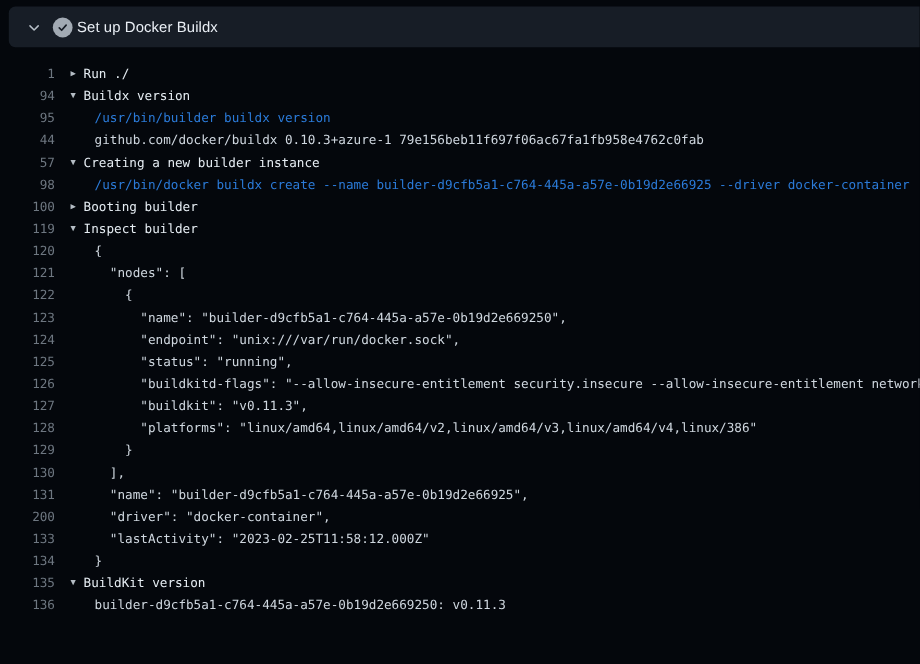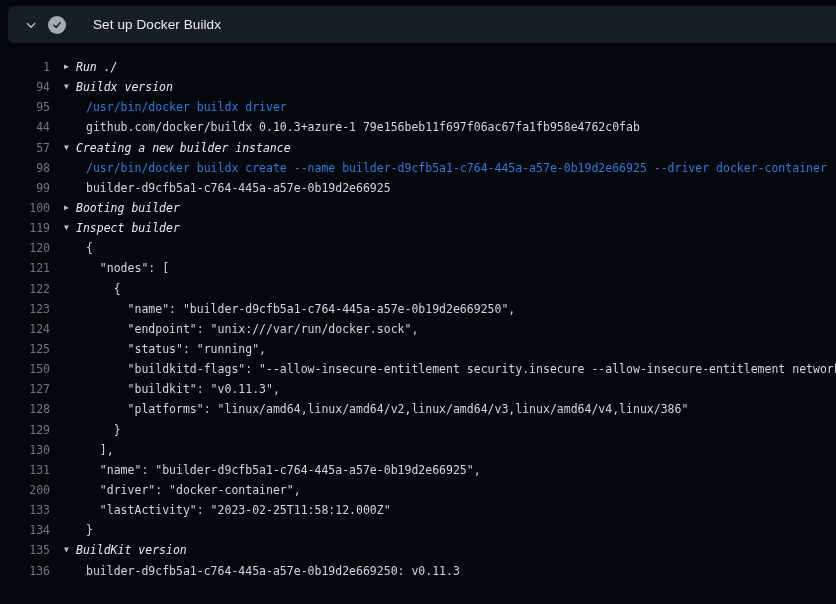--- a/index.html
+++ b/index.html
@@ -28,21 +28,21 @@
     color: #b8c0c8;
   }
   .status-circle {
     margin-left: 10px;
     width: 18px; height: 18px;
     border-radius: 50%;
     background: #a2aab3;
     display: flex; align-items: center; justify-content: center;
   }
   .step-title {
-    margin-left: 27px;
+    margin-left: 4px;
     font-family: "Liberation Sans", sans-serif;
     font-size: 13.5px;
     font-weight: 500;
     color: #e9eef4;
     letter-spacing: 0.1px;
   }
   
   .log-area {
     position: absolute;
     left: 0; top: 47px;
@@ -68,21 +68,20 @@
     width: 12px;
     margin-left: 14px;
     font-size: 8px;
     color: #b5bdc5;
     vertical-align: top;
     cursor: pointer;
   }
   .gtext {
     color: #e6edf3;
     vertical-align: top;
-    font-style: italic;
   }
   .ltext {
     display: inline-block;
     padding-left: 36px;
     vertical-align: top;
   }
   .ltext.output  { color: #cfd7df; text-align: right; }
   .ltext.command { color: #2b7bd9; }
 </style>
 </head>
@@ -98,34 +97,33 @@
     <svg width="10" height="10" viewBox="0 0 16 16">
       <path d="M3 8.5 L6.5 12 L13 4.5" fill="none" stroke="#171d26" stroke-width="2.4" stroke-linecap="round" stroke-linejoin="round"></path>
     </svg>
   </span>
   <span class="step-title">Set up Docker Buildx</span>
 </div>
 
 <div class="log-area">
     <div class="row"><span class="num">1</span><span class="arrow">▶</span><span class="gtext">Run ./</span></div>
     <div class="row"><span class="num">94</span><span class="arrow">▼</span><span class="gtext">Buildx version</span></div>
-    <div class="row"><span class="num">95</span><span class="ltext command">/usr/bin/docker buildx driver</span></div>
+    <div class="row"><span class="num">95</span><span class="ltext command">/usr/bin/builder buildx version</span></div>
     <div class="row"><span class="num">44</span><span class="ltext output">github.com/docker/buildx 0.10.3+azure-1 79e156beb11f697f06ac67fa1fb958e4762c0fab</span></div>
     <div class="row"><span class="num">57</span><span class="arrow">▼</span><span class="gtext">Creating a new builder instance</span></div>
     <div class="row"><span class="num">98</span><span class="ltext command">/usr/bin/docker buildx create --name builder-d9cfb5a1-c764-445a-a57e-0b19d2e66925 --driver docker-container</span></div>
-    <div class="row"><span class="num">99</span><span class="ltext output">builder-d9cfb5a1-c764-445a-a57e-0b19d2e66925</span></div>
     <div class="row"><span class="num">100</span><span class="arrow">▶</span><span class="gtext">Booting builder</span></div>
     <div class="row"><span class="num">119</span><span class="arrow">▼</span><span class="gtext">Inspect builder</span></div>
     <div class="row"><span class="num">120</span><span class="ltext output">{</span></div>
     <div class="row"><span class="num">121</span><span class="ltext output">  "nodes": [</span></div>
     <div class="row"><span class="num">122</span><span class="ltext output">    {</span></div>
     <div class="row"><span class="num">123</span><span class="ltext output">      "name": "builder-d9cfb5a1-c764-445a-a57e-0b19d2e669250",</span></div>
     <div class="row"><span class="num">124</span><span class="ltext output">      "endpoint": "unix:///var/run/docker.sock",</span></div>
     <div class="row"><span class="num">125</span><span class="ltext output">      "status": "running",</span></div>
-    <div class="row"><span class="num">150</span><span class="ltext output">      "buildkitd-flags": "--allow-insecure-entitlement security.insecure --allow-insecure-entitlement network</span></div>
+    <div class="row"><span class="num">126</span><span class="ltext output">      "buildkitd-flags": "--allow-insecure-entitlement security.insecure --allow-insecure-entitlement network</span></div>
     <div class="row"><span class="num">127</span><span class="ltext output">      "buildkit": "v0.11.3",</span></div>
     <div class="row"><span class="num">128</span><span class="ltext output">      "platforms": "linux/amd64,linux/amd64/v2,linux/amd64/v3,linux/amd64/v4,linux/386"</span></div>
     <div class="row"><span class="num">129</span><span class="ltext output">    }</span></div>
     <div class="row"><span class="num">130</span><span class="ltext output">  ],</span></div>
     <div class="row"><span class="num">131</span><span class="ltext output">  "name": "builder-d9cfb5a1-c764-445a-a57e-0b19d2e66925",</span></div>
     <div class="row"><span class="num">200</span><span class="ltext output">  "driver": "docker-container",</span></div>
     <div class="row"><span class="num">133</span><span class="ltext output">  "lastActivity": "2023-02-25T11:58:12.000Z"</span></div>
     <div class="row"><span class="num">134</span><span class="ltext output">}</span></div>
     <div class="row"><span class="num">135</span><span class="arrow">▼</span><span class="gtext">BuildKit version</span></div>
     <div class="row"><span class="num">136</span><span class="ltext output">builder-d9cfb5a1-c764-445a-a57e-0b19d2e669250: v0.11.3</span></div>

